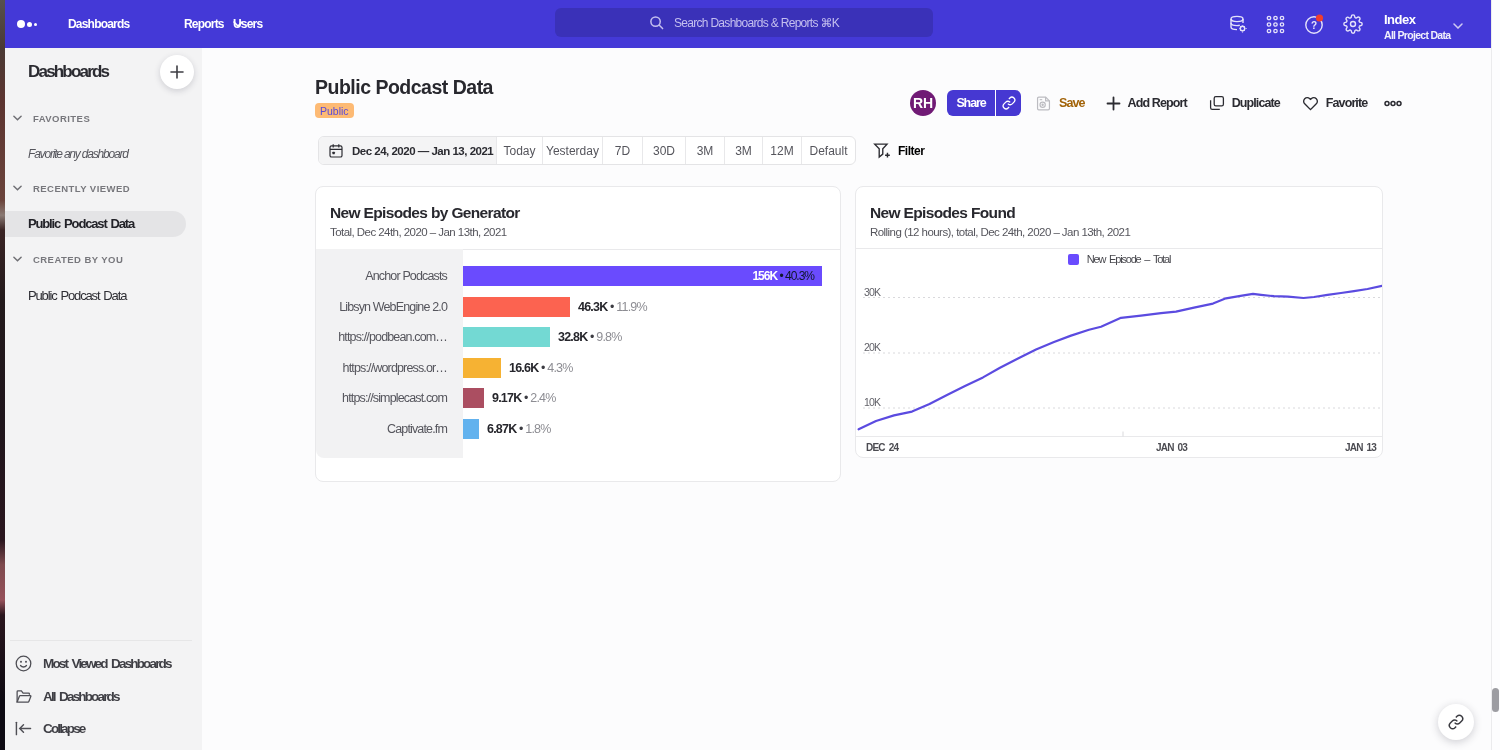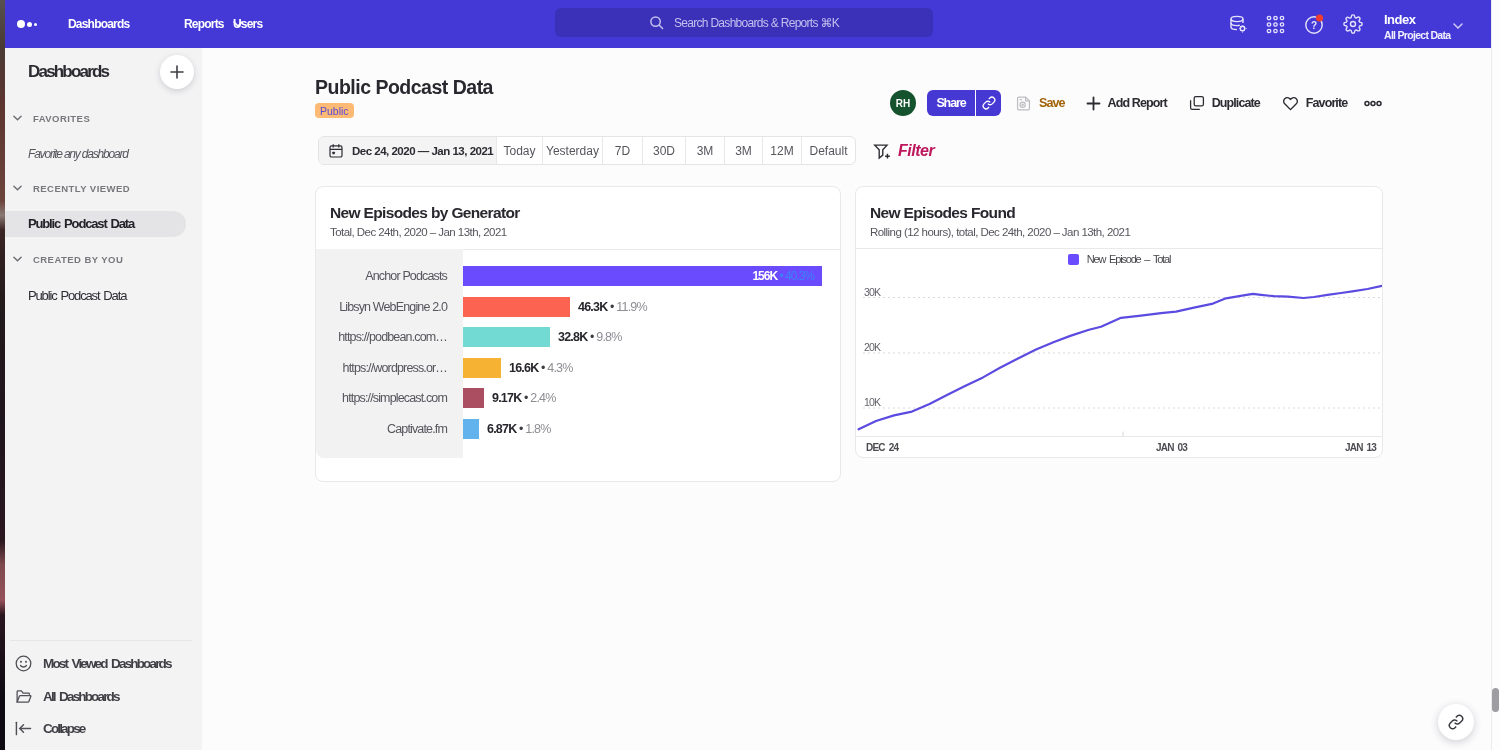--- a/index.html
+++ b/index.html
@@ -34,53 +34,53 @@
 .sb-bottom { position:absolute; left:10px; top:592px; width:182px; border-top:1px solid #e6e6e7; }
 .sb-brow { position:absolute; left:15px; display:flex; align-items:center; color:#3f3f45; font-size:13.5px; font-weight:700; letter-spacing:-1.85px; word-spacing:2.5px; }
 .sb-brow svg { margin-right:11px; }
 
 
 .main { position:absolute; left:202px; top:48px; width:1289px; height:702px; }
 .pagetitle { position:absolute; left:113px; top:28px; font-size:19.5px; font-weight:700; letter-spacing:-0.5px; color:#28282e; }
 .badge { position:absolute; left:113px; top:55px; background:#fdba74; color:#584ad9; font-size:10.5px; font-weight:400; padding:1.5px 5px; border-radius:4px; }
 
 .actions { position:absolute; left:688px; top:42px; height:26px; display:flex; align-items:center; }
-.avatar { width:26px; height:26px; border-radius:50%; background:#14532d; color:#fff; font-size:10px; font-weight:700; display:flex; align-items:center; justify-content:center; }
+.avatar { width:26px; height:26px; border-radius:50%; background:#701a75; color:#fff; font-size:14px; font-weight:700; display:flex; align-items:center; justify-content:center;margin-left:20px; }
 .sharebtn { display:flex; margin-left:11px; height:26px; border-radius:6px; overflow:hidden; background:#4638d2; }
 .share-l { width:48px; color:#fff; font-size:12.5px; font-weight:700; letter-spacing:-1.1px; display:flex; align-items:center; justify-content:center; }
 .share-r { width:26px; border-left:1px solid #ffffff; display:flex; align-items:center; justify-content:center; }
 .act { display:flex; align-items:center; font-size:12.5px; font-weight:700; letter-spacing:-0.9px; color:#2b2b31; }
 .act svg { margin-right:7px; }
 .act.dis { color:#a16207; }
 
 
 .datebar { position:absolute; left:116px; top:88px; height:29px; display:flex; align-items:stretch; border:1px solid #e4e4e6; border-radius:6px; background:#fff; overflow:hidden; }
 .db-seg { display:flex; align-items:center; justify-content:center; font-size:12px; color:#55555c; border-left:1px solid #e8e8ea; }
 .db-date { background:#f4f4f5; border-left:none; font-weight:700; color:#2b2b31; justify-content:flex-start; padding-left:9px; font-size:11.5px; letter-spacing:-0.5px; white-space:nowrap; }
 .db-date svg { margin-right:8px; }
-.filterbtn { position:absolute; left:671px; top:94px; display:flex; align-items:center; font-size:16px; font-weight:700; letter-spacing:-0.5px; color:#be185d;font-style:italic; }
+.filterbtn { position:absolute; left:671px; top:94px; display:flex; align-items:center; font-size:12px; font-weight:700; letter-spacing:-0.5px; color:#000000; }
 .filterbtn svg { margin-right:8px; }
 
 
 .card { position:absolute; top:138px; background:#fff; border:1px solid #e9e9eb; border-radius:8px; }
 .card1 { left:113px; width:526px; height:296px; }
 .card2 { left:653px; width:528px; height:272px; }
 .ct { position:absolute; left:14px; top:17px; font-size:15.5px; font-weight:700; letter-spacing:-0.65px; color:#28282e; }
 .cs { position:absolute; left:14px; top:39px; font-size:11.5px; letter-spacing:-0.55px; color:#55555c; }
 
 
 .cdiv { position:absolute; left:0; width:100%; height:1px; background:#e9e9eb; }
 .labelcol { position:absolute; left:0; top:62px; width:147px; height:209px; background:#f2f2f3; border-radius:0 0 0 8px; }
 .bar { position:absolute; height:20px; }
 .blabel { position:absolute; width:131px; text-align:right; font-size:12.5px; letter-spacing:-0.85px; color:#55555c; line-height:20px; }
 .bval { position:absolute; font-size:12.5px; letter-spacing:-0.8px; line-height:20px; white-space:nowrap; }
 .bval b { color:#26262c; font-weight:700; }
 .bval span { color:#8d8d93; } .bval i { font-style:normal; color:#3c3c42; }
 .inbar { position:absolute; color:#fff; font-size:12px; font-weight:700; letter-spacing:-1px; line-height:20px; text-align:right; }
-.inbar span { color:#3b82f6; font-weight:400; }
+.inbar span { color:#0f172a; font-weight:400; }
 
 
 .legend { position:absolute; left:0; top:66px; width:100%; display:flex; justify-content:center; align-items:center; font-size:11px; letter-spacing:-1.2px; word-spacing:2px; color:#47474d; }
 .legsq { width:11px; height:11px; background:#6a4bfe; border-radius:2px; margin-right:8px; }
 .ylab { position:absolute; font-size:10.5px; letter-spacing:-0.8px; color:#63636a; }
 .xlab { position:absolute; font-size:10px; font-weight:700; letter-spacing:-0.8px; word-spacing:2px; color:#4c4c52; top:255px; white-space:nowrap; }
 </style>
 </head>
 <body>
 

